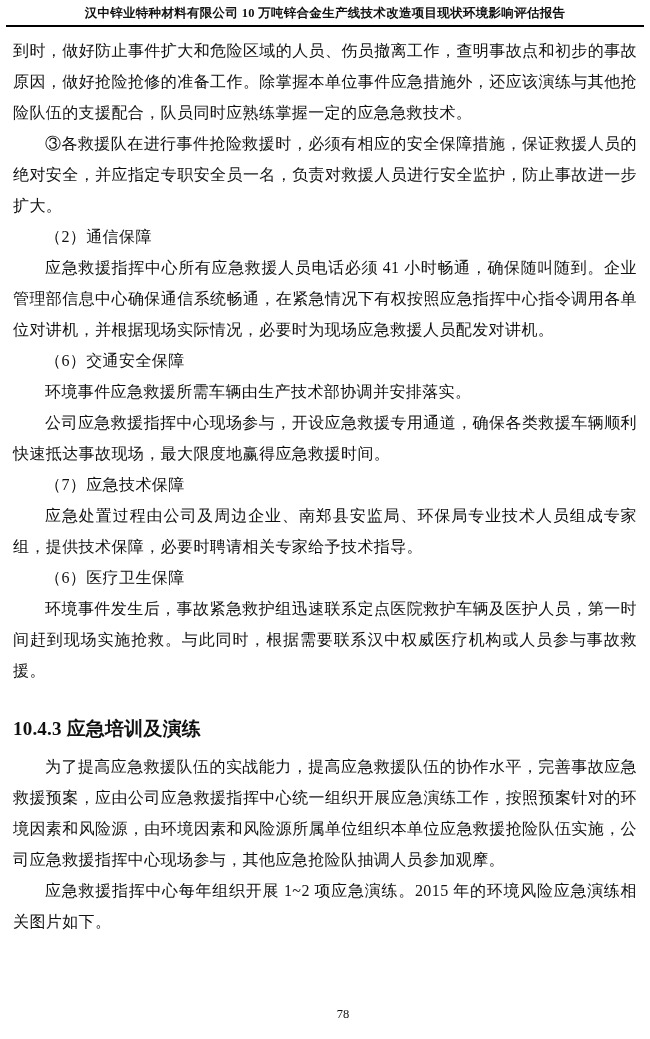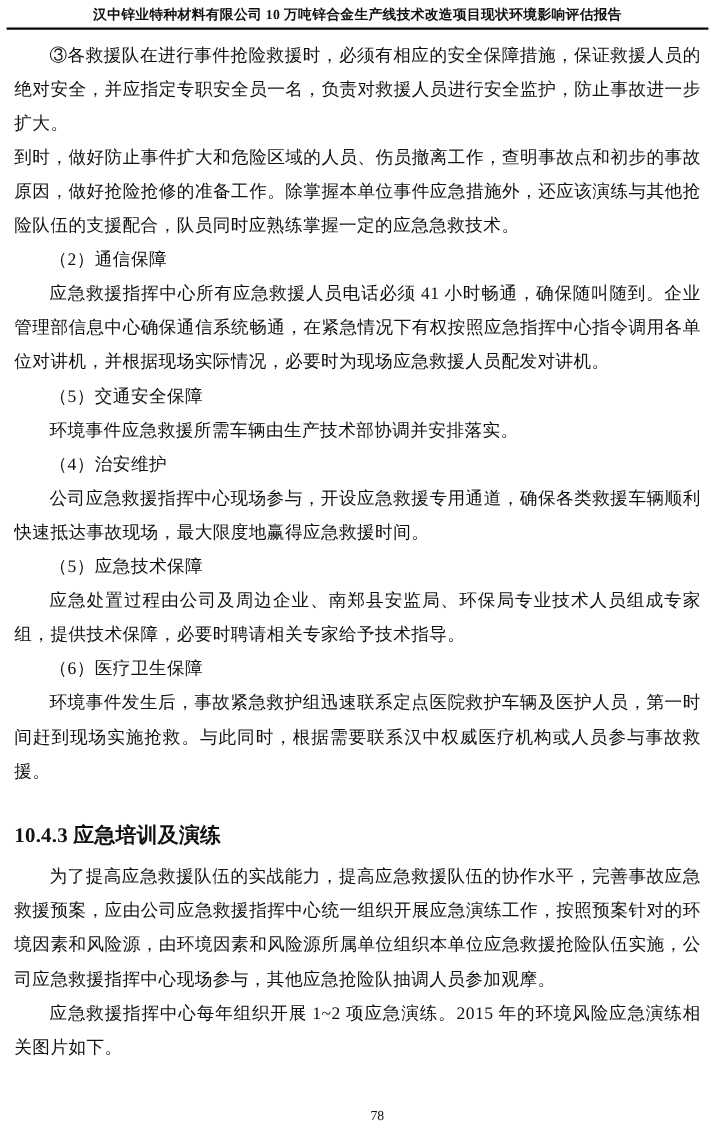--- a/index.html
+++ b/index.html
@@ -63,29 +63,28 @@
 </head>
 <body>
 
 <div class="page">
 
   <div class="header">
     <span>汉中锌业特种材料有限公司 10 万吨锌合金生产线技术改造项目现状环境影响评估报告</span>
   </div>
 
   <div class="content">
+    <p class="para">到时，做好防止事件扩大和危险区域的人员、伤员撤离工作，查明事故点和初步的事故原因，做好抢险抢修的准备工作。除掌握本单位事件应急措施外，还应该演练与其他抢险队伍的支援配合，队员同时应熟练掌握一定的应急急救技术。</p>
     <p class="para indent">③各救援队在进行事件抢险救援时，必须有相应的安全保障措施，保证救援人员的绝对安全，并应指定专职安全员一名，负责对救援人员进行安全监护，防止事故进一步扩大。</p>
-    <p class="para">到时，做好防止事件扩大和危险区域的人员、伤员撤离工作，查明事故点和初步的事故原因，做好抢险抢修的准备工作。除掌握本单位事件应急措施外，还应该演练与其他抢险队伍的支援配合，队员同时应熟练掌握一定的应急急救技术。</p>
     <p class="para indent">（2）通信保障</p>
     <p class="para indent">应急救援指挥中心所有应急救援人员电话必须 41 小时畅通，确保随叫随到。企业管理部信息中心确保通信系统畅通，在紧急情况下有权按照应急指挥中心指令调用各单位对讲机，并根据现场实际情况，必要时为现场应急救援人员配发对讲机。</p>
-    <p class="para indent">（5）交通安全保障</p>
+    <p class="para indent">（6）交通安全保障</p>
     <p class="para indent">环境事件应急救援所需车辆由生产技术部协调并安排落实。</p>
-    <p class="para indent">（4）治安维护</p>
     <p class="para indent">公司应急救援指挥中心现场参与，开设应急救援专用通道，确保各类救援车辆顺利快速抵达事故现场，最大限度地赢得应急救援时间。</p>
-    <p class="para indent">（5）应急技术保障</p>
+    <p class="para indent">（7）应急技术保障</p>
     <p class="para indent">应急处置过程由公司及周边企业、南郑县安监局、环保局专业技术人员组成专家组，提供技术保障，必要时聘请相关专家给予技术指导。</p>
     <p class="para indent">（6）医疗卫生保障</p>
     <p class="para indent">环境事件发生后，事故紧急救护组迅速联系定点医院救护车辆及医护人员，第一时间赶到现场实施抢救。与此同时，根据需要联系汉中权威医疗机构或人员参与事故救援。</p>
 
     <h3 class="section-heading">10.4.3  应急培训及演练</h3>
 
     <p class="para indent">为了提高应急救援队伍的实战能力，提高应急救援队伍的协作水平，完善事故应急救援预案，应由公司应急救援指挥中心统一组织开展应急演练工作，按照预案针对的环境因素和风险源，由环境因素和风险源所属单位组织本单位应急救援抢险队伍实施，公司应急救援指挥中心现场参与，其他应急抢险队抽调人员参加观摩。</p>
     <p class="para indent">应急救援指挥中心每年组织开展 1~2 项应急演练。2015 年的环境风险应急演练相关图片如下。</p>
   </div>
 

